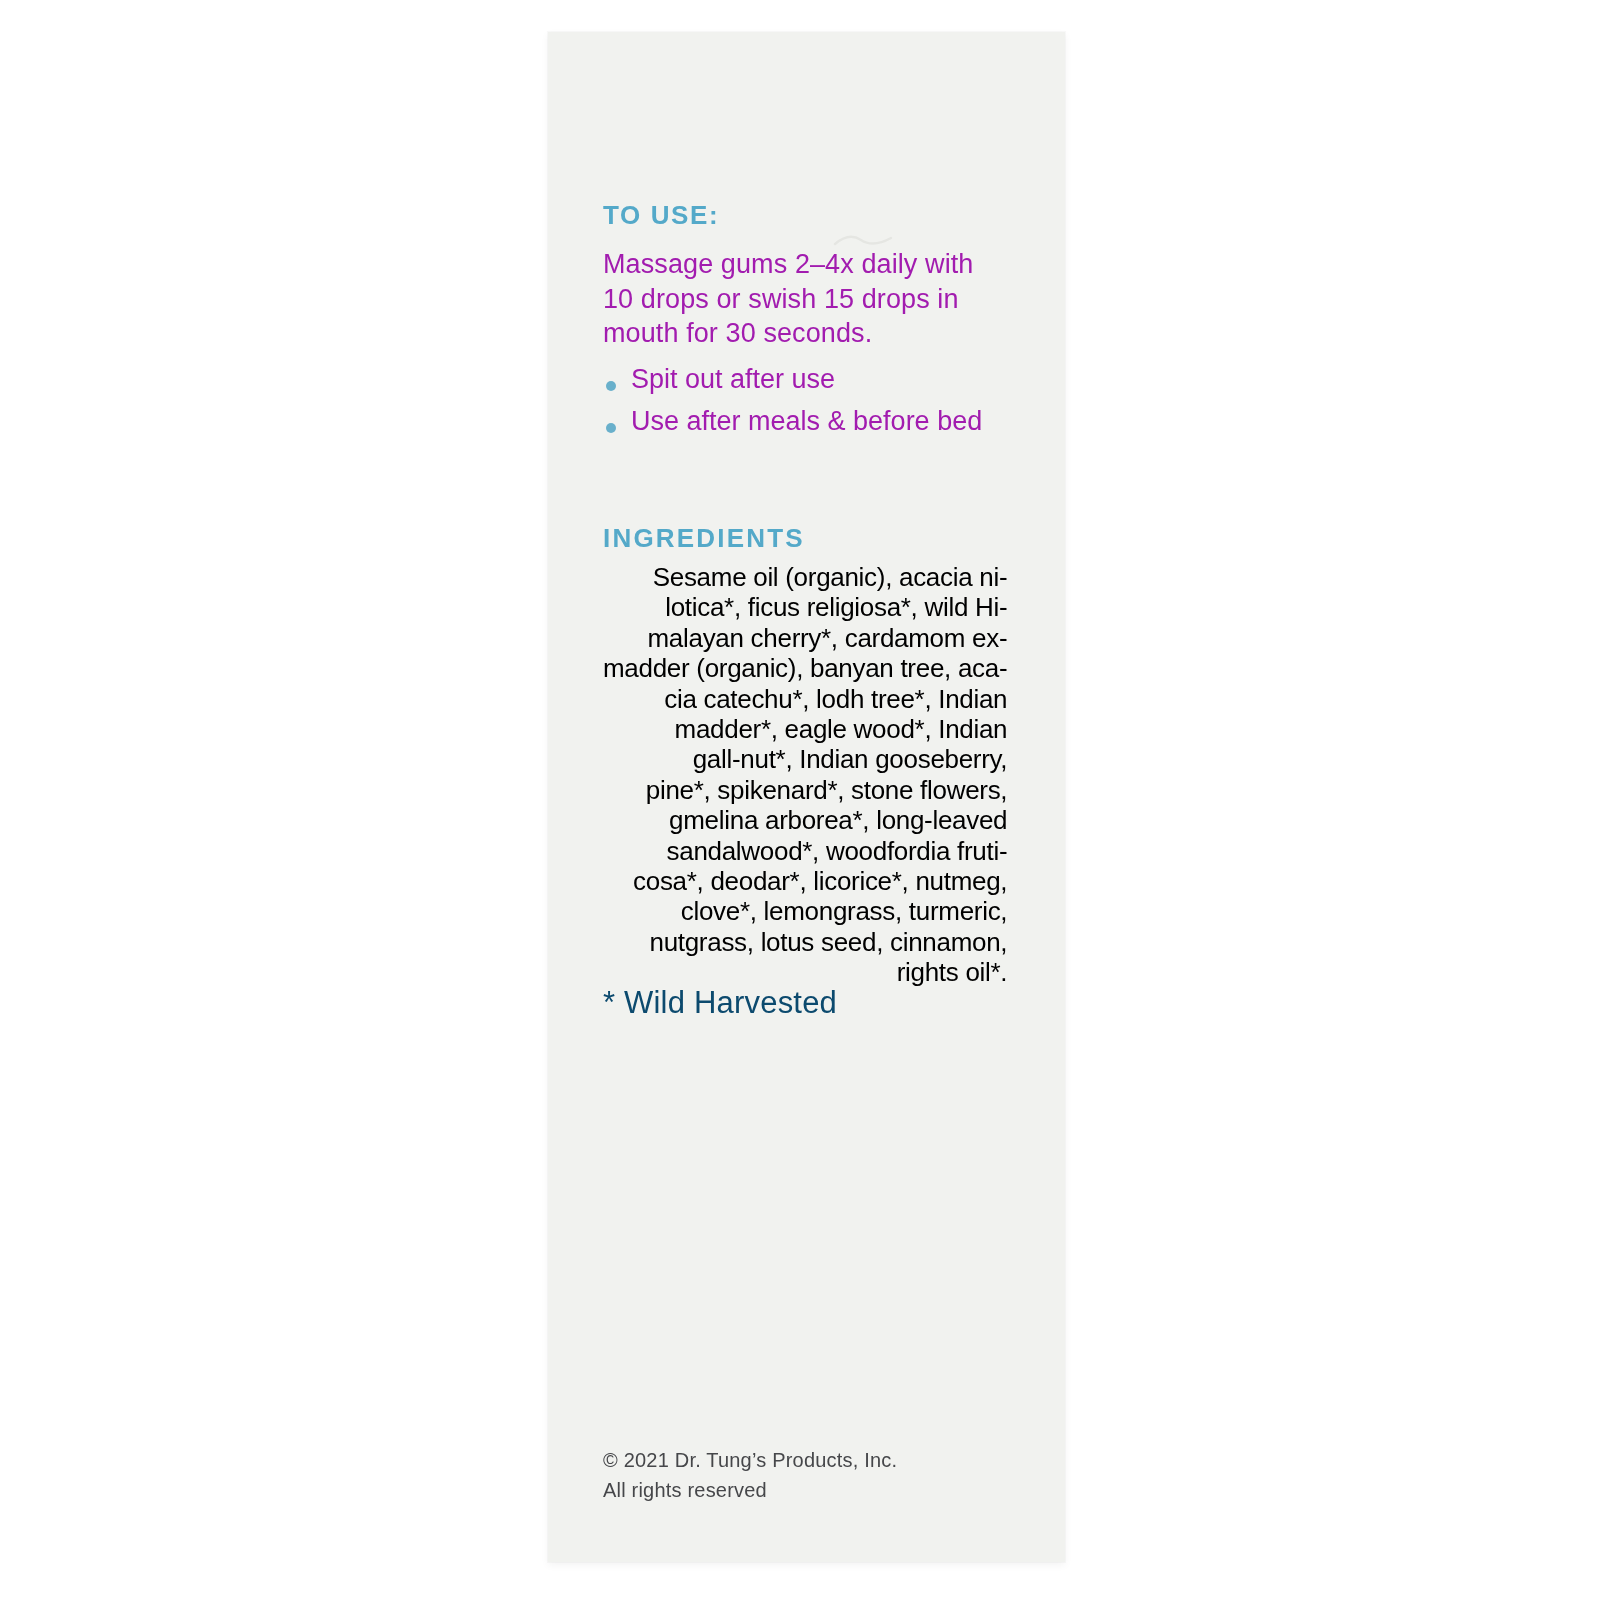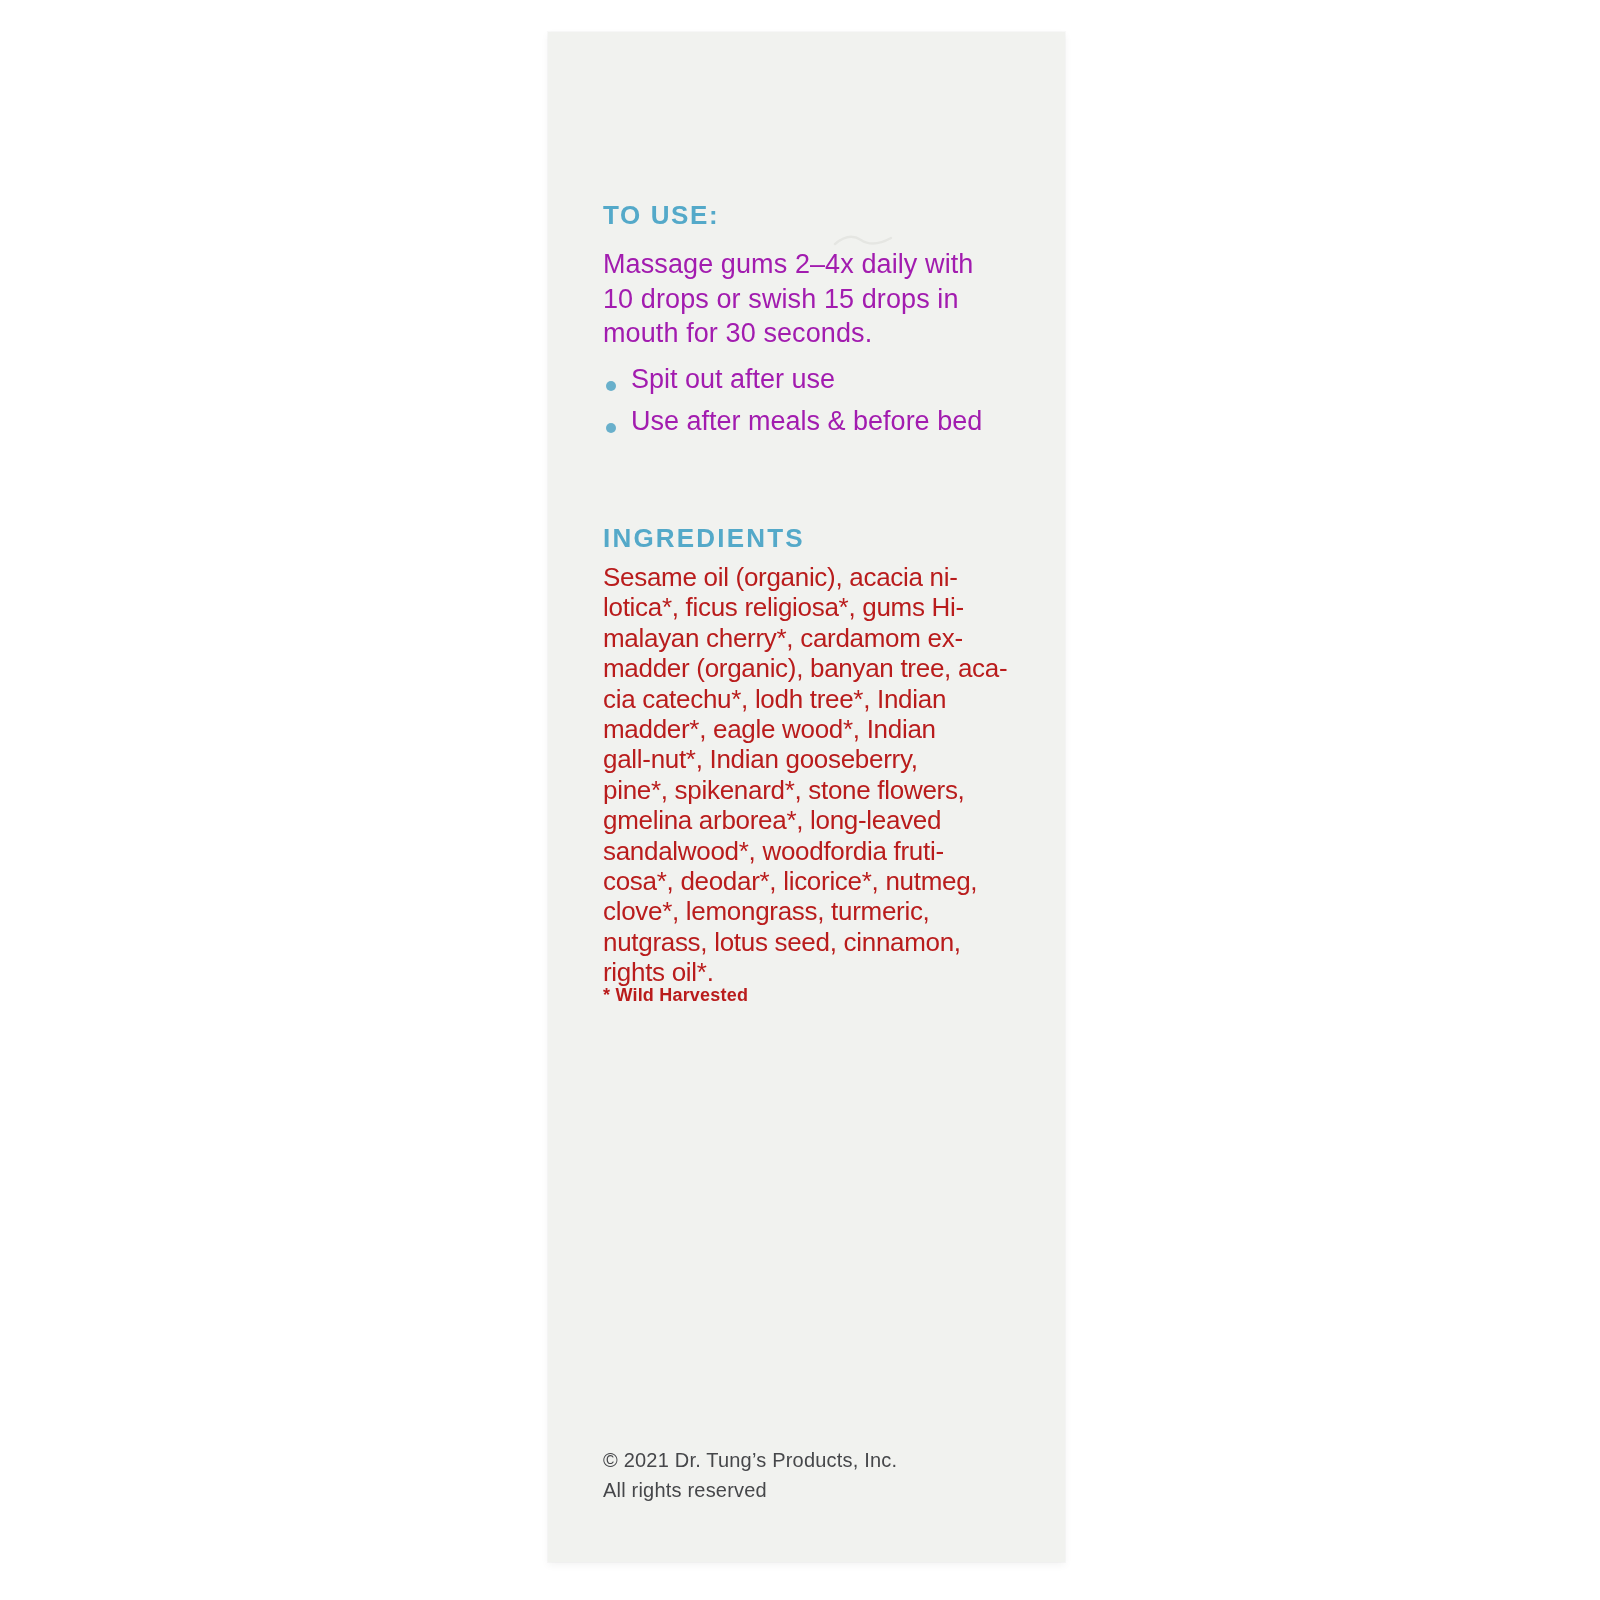--- a/index.html
+++ b/index.html
@@ -70,32 +70,33 @@
     margin: 13px 15px 0 3px;
   }
 
   .ingredients-text {
     position: absolute;
     left: 55px;
     top: 530px;
     font-size: 26px;
     line-height: 30.4px;
     letter-spacing: -0.3px;
-    color: #b91c1c;
+    color: #000000;
+    text-align: right;
   }
   .ingredients-text div { white-space: nowrap; }
 
   .wild-note {
     position: absolute;
     left: 55px;
     top: 953px;
-    font-size: 18px;
-    font-weight: bold;
+    font-size: 31px;
+    font-weight: normal;
     letter-spacing: 0.2px;
-    color: #b91c1c;
+    color: #0c4a6e;
     white-space: nowrap;
   }
 
   .copyright {
     position: absolute;
     left: 55px;
     top: 1413px;
     font-size: 20px;
     line-height: 30px;
     letter-spacing: 0.2px;
@@ -135,21 +136,21 @@
     <div class="bullet-item">
       <span class="bullet-dot"></span>
       <span>Use after meals &amp; before bed</span>
     </div>
   </div>
 
   <div class="blue-heading" id="h-ingredients">INGREDIENTS</div>
 
   <div class="ingredients-text">
     <div>Sesame oil (organic), acacia ni-</div>
-    <div>lotica*, ficus religiosa*, gums Hi-</div>
+    <div>lotica*, ficus religiosa*, wild Hi-</div>
     <div>malayan cherry*, cardamom ex-</div>
     <div>madder (organic), banyan tree, aca-</div>
     <div>cia catechu*, lodh tree*, Indian</div>
     <div>madder*, eagle wood*, Indian</div>
     <div>gall-nut*, Indian gooseberry,</div>
     <div>pine*, spikenard*, stone flowers,</div>
     <div>gmelina arborea*, long-leaved</div>
     <div>sandalwood*, woodfordia fruti-</div>
     <div>cosa*, deodar*, licorice*, nutmeg,</div>
     <div>clove*, lemongrass, turmeric,</div>

